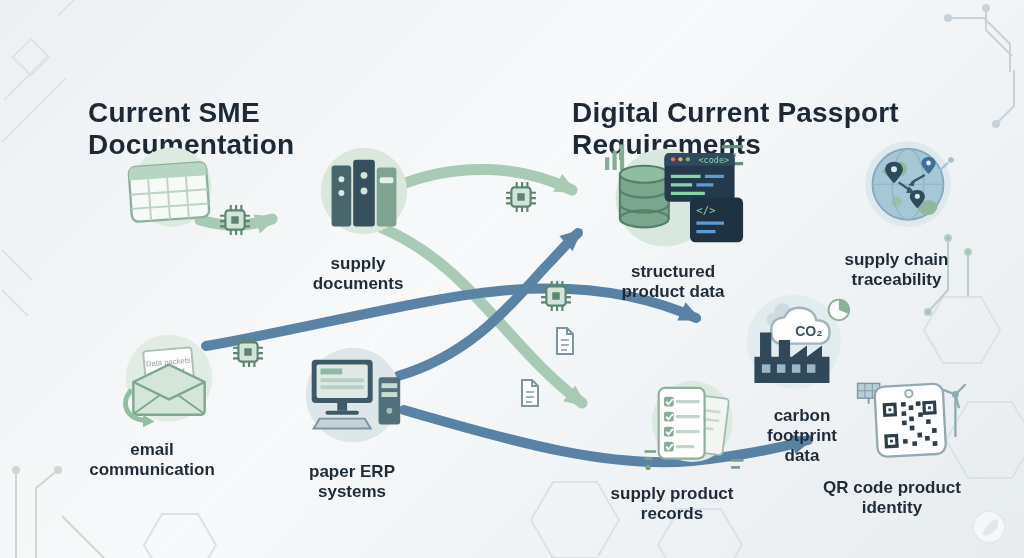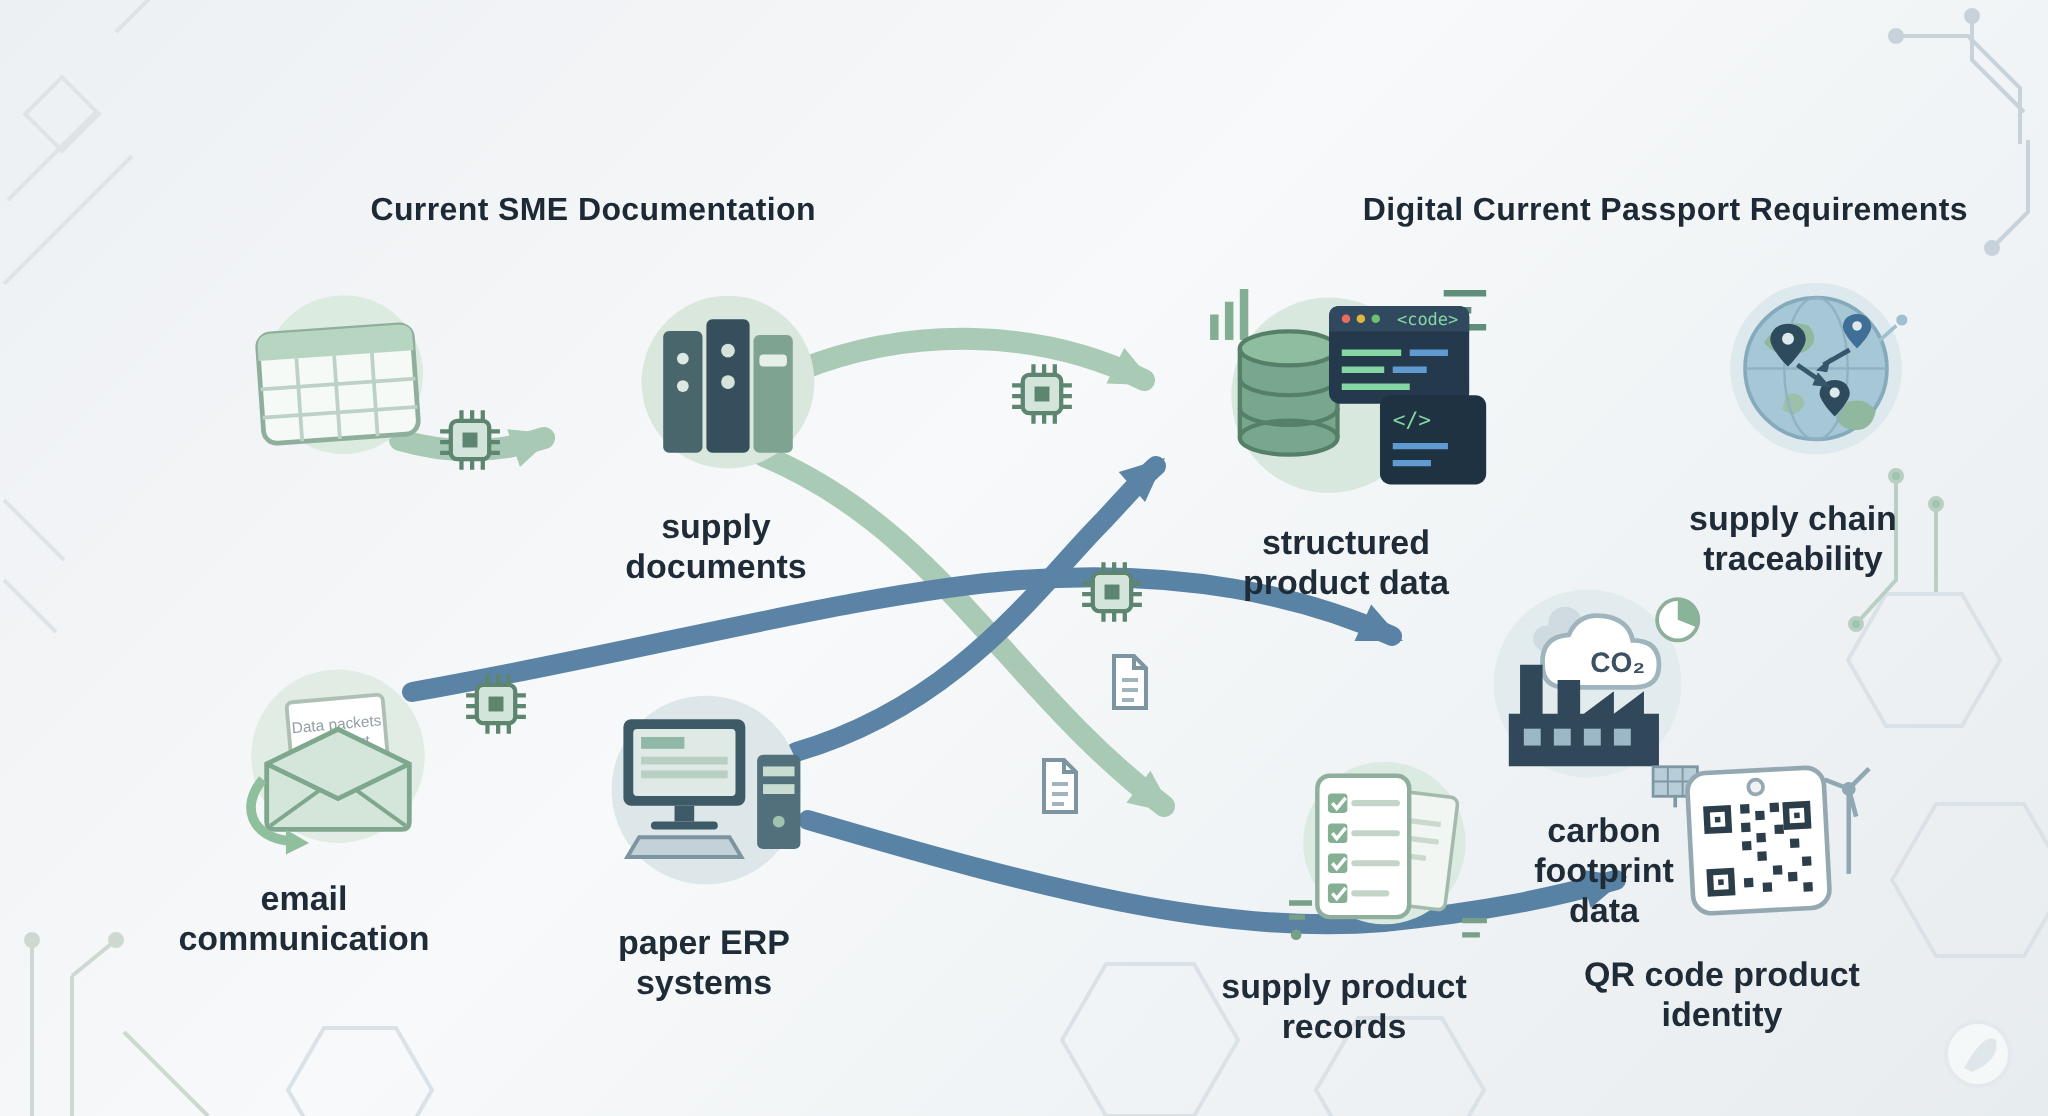--- a/index.html
+++ b/index.html
@@ -2,22 +2,22 @@
 <html><head>
 <meta charset="utf-8">
 <style>
   *{margin:0;padding:0;box-sizing:border-box}
   html,body{width:1024px;height:558px;overflow:hidden}
   body{font-family:"Liberation Sans",sans-serif;background:#eef1f4}
   .canvas{position:relative;width:1024px;height:558px;
           background:linear-gradient(135deg,#edf0f3 0%,#f7f9fa 45%,#e7ecef 100%)}
   .layer{position:absolute;left:0;top:0;width:1024px;height:558px}
   .z0{z-index:0}.z1{z-index:1}
-  .title{position:absolute;z-index:3;font-weight:700;color:#1d2935;font-size:16px;
-         text-align:right;letter-spacing:.2px}
+  .title{position:absolute;z-index:3;font-weight:700;color:#1d2935;font-size:28px;
+         text-align:left;letter-spacing:.2px}
   .node{position:absolute;z-index:3;display:flex;flex-direction:column;align-items:flex-end}
   .node .label{font-weight:700;color:#1f2b37;font-size:17px;text-align:center;
                line-height:1.18;margin-top:6px}
   .float{position:absolute;z-index:2}
 </style>
 </head>
 <body>
 
 <div class="canvas">
 
@@ -291,21 +291,21 @@
         <path d="M28.5 84.5 l2.5 3 l5 -6" stroke="#ffffff" stroke-width="2" fill="none"></path>
         <path d="M41 84.5 h18" stroke="#c3d5c9" stroke-width="3.5" stroke-linecap="round"></path>
       </g>
       <path d="M4 90 h13 M4 98 h9" stroke="#77a087" stroke-width="3"></path>
       <circle cx="8" cy="108" r="3" fill="#77a087"></circle>
       <path d="M102 100 h14 M102 108 h10" stroke="#77a087" stroke-width="3"></path>
     </svg>
     <div class="label" style="width:150px">supply product records</div>
   </div>
 
-  <div class="node" style="left:786px;top:352px;width:155px">
+  <div class="node" style="left:817px;top:352px;width:155px">
     <svg width="120" height="120" viewBox="0 0 130 130">
       <g>
         <rect x="6" y="34" width="24" height="16" fill="#b7cdd8" stroke="#7d97a4" stroke-width="1.5"></rect>
         <path d="M14 34 v16 M22 34 v16 M6 42 h24" stroke="#7d97a4" stroke-width="1"></path>
         <path d="M18 50 v6" stroke="#7d97a4" stroke-width="2"></path>
       </g>
       <g stroke="#8fa8b4" stroke-width="2.5" fill="none">
         <path d="M112 46 V92"></path>
         <path d="M112 46 l11 -11 M112 46 l-13 -5 M112 46 l4 15"></path>
         <circle cx="112" cy="46" r="2.5" fill="#8fa8b4"></circle>

